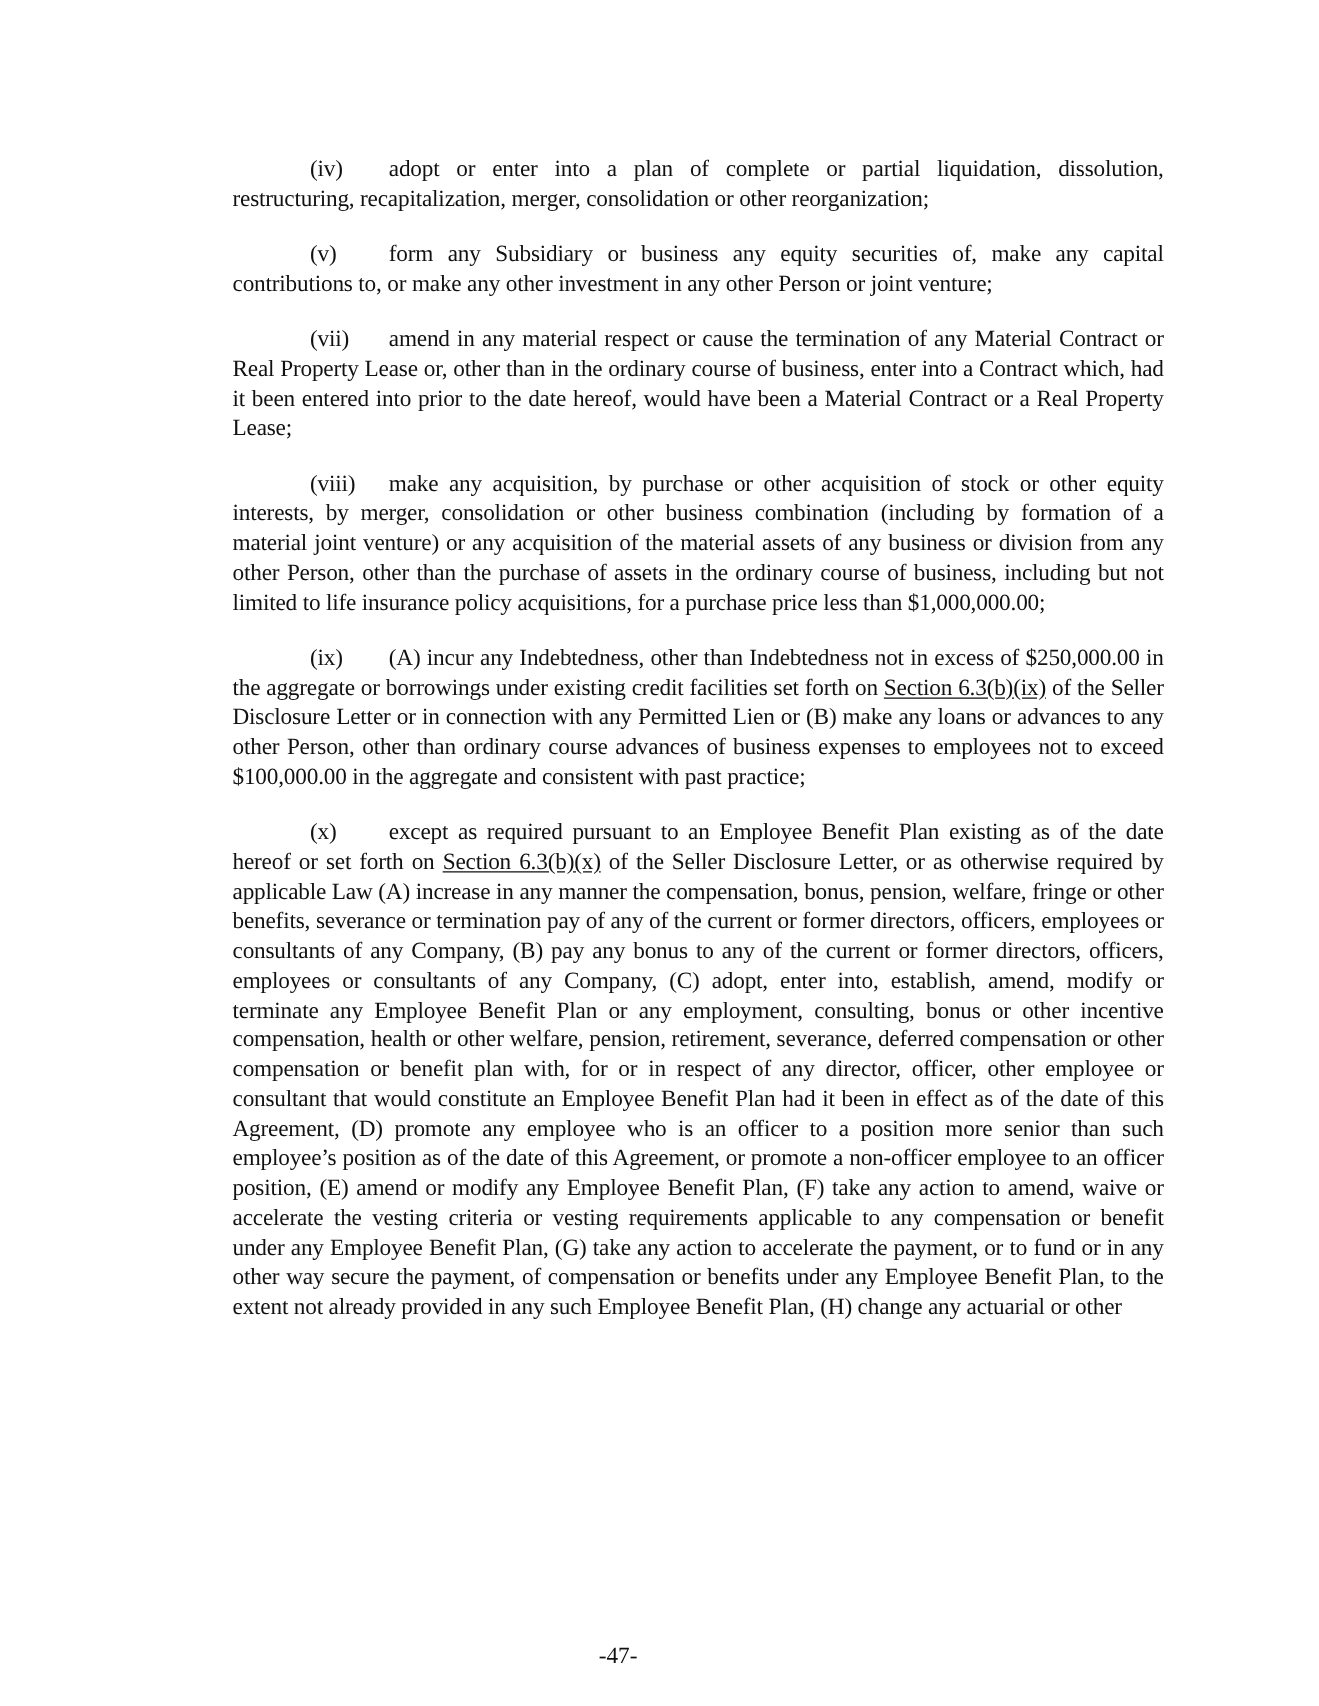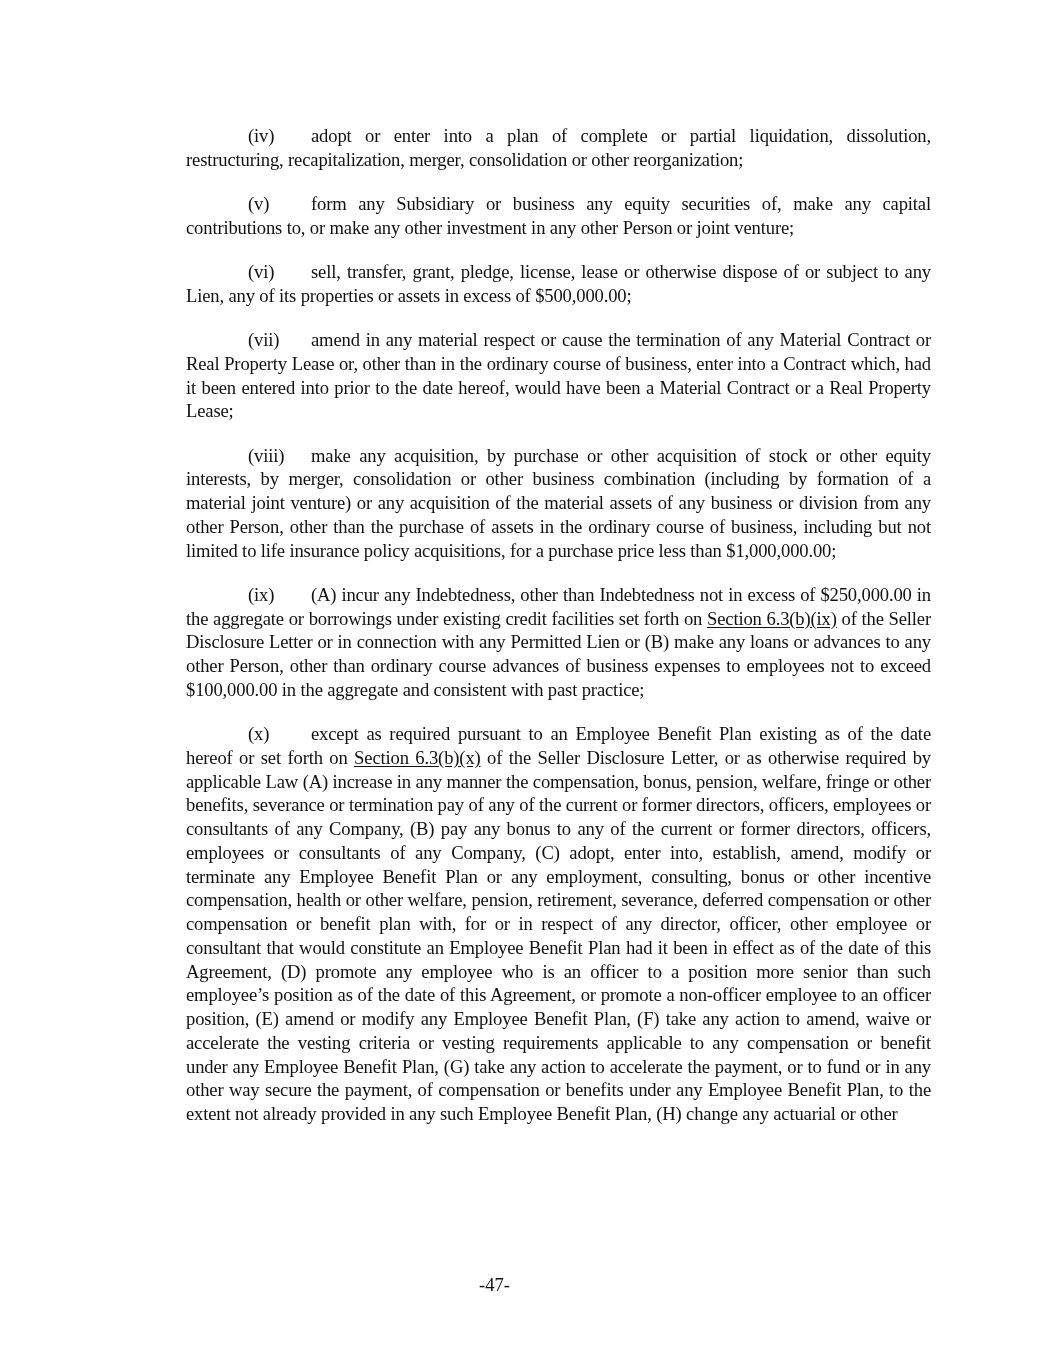--- a/index.html
+++ b/index.html
@@ -35,36 +35,35 @@
       text-indent: 0;
     }
     .para .ref {
       text-decoration: underline;
       text-underline-offset: 2px;
     }
     .page-number {
       position: absolute;
       left: 0;
       width: 989px;
-      top: 1273px;
+      top: 1313px;
       text-align: center;
       font-size: 18.6px;
       line-height: 23px;
     }
   </style>
 </head>
 <body>
 
 <div class="page">
 
   <p class="para"><span class="num">(iv)</span><span>adopt or enter into a plan of complete or partial liquidation, dissolution, restructuring, recapitalization, merger, consolidation or other reorganization;</span></p>
 
   <p class="para"><span class="num">(v)</span><span>form any Subsidiary or business any equity securities of, make any capital contributions to, or make any other investment in any other Person or joint venture;</span></p>
 
-  <p class="para"><span class="num">(vi)</span><span>sell, transfer, grant, pledge, license, lease or otherwise dispose of or subject to any Lien, any of its properties or assets in excess of $500,000.00;</span></p>
 
   <p class="para"><span class="num">(vii)</span><span>amend in any material respect or cause the termination of any Material Contract or Real Property Lease or, other than in the ordinary course of business, enter into a Contract which, had it been entered into prior to the date hereof, would have been a Material Contract or a Real Property Lease;</span></p>
 
   <p class="para"><span class="num">(viii)</span><span>make any acquisition, by purchase or other acquisition of stock or other equity interests, by merger, consolidation or other business combination (including by formation of a material joint venture) or any acquisition of the material assets of any business or division from any other Person, other than the purchase of assets in the ordinary course of business, including but not limited to life insurance policy acquisitions, for a purchase price less than $1,000,000.00;</span></p>
 
   <p class="para"><span class="num">(ix)</span><span>(A) incur any Indebtedness, other than Indebtedness not in excess of $250,000.00 in the aggregate or borrowings under existing credit facilities set forth on </span><span class="ref">Section 6.3(b)(ix)</span><span> of the Seller Disclosure Letter or in connection with any Permitted Lien or (B) make any loans or advances to any other Person, other than ordinary course advances of business expenses to employees not to exceed $100,000.00 in the aggregate and consistent with past practice;</span></p>
 
   <p class="para"><span class="num">(x)</span><span>except as required pursuant to an Employee Benefit Plan existing as of the date hereof or set forth on </span><span class="ref">Section 6.3(b)(x)</span><span> of the Seller Disclosure Letter, or as otherwise required by applicable Law (A) increase in any manner the compensation, bonus, pension, welfare, fringe or other benefits, severance or termination pay of any of the current or former directors, officers, employees or consultants of any Company, (B) pay any bonus to any of the current or former directors, officers, employees or consultants of any Company, (C) adopt, enter into, establish, amend, modify or terminate any Employee Benefit Plan or any employment, consulting, bonus or other incentive compensation, health or other welfare, pension, retirement, severance, deferred compensation or other compensation or benefit plan with, for or in respect of any director, officer, other employee or consultant that would constitute an Employee Benefit Plan had it been in effect as of the date of this Agreement, (D) promote any employee who is an officer to a position more senior than such employee’s position as of the date of this Agreement, or promote a non-officer employee to an officer position, (E) amend or modify any Employee Benefit Plan, (F) take any action to amend, waive or accelerate the vesting criteria or vesting requirements applicable to  any compensation or benefit under any Employee Benefit Plan, (G) take any action to accelerate the payment, or to fund or in any other way secure the payment, of compensation or benefits under any Employee Benefit Plan, to the extent not already provided in any such Employee Benefit Plan, (H) change any actuarial or other</span></p>
 
 </div>

